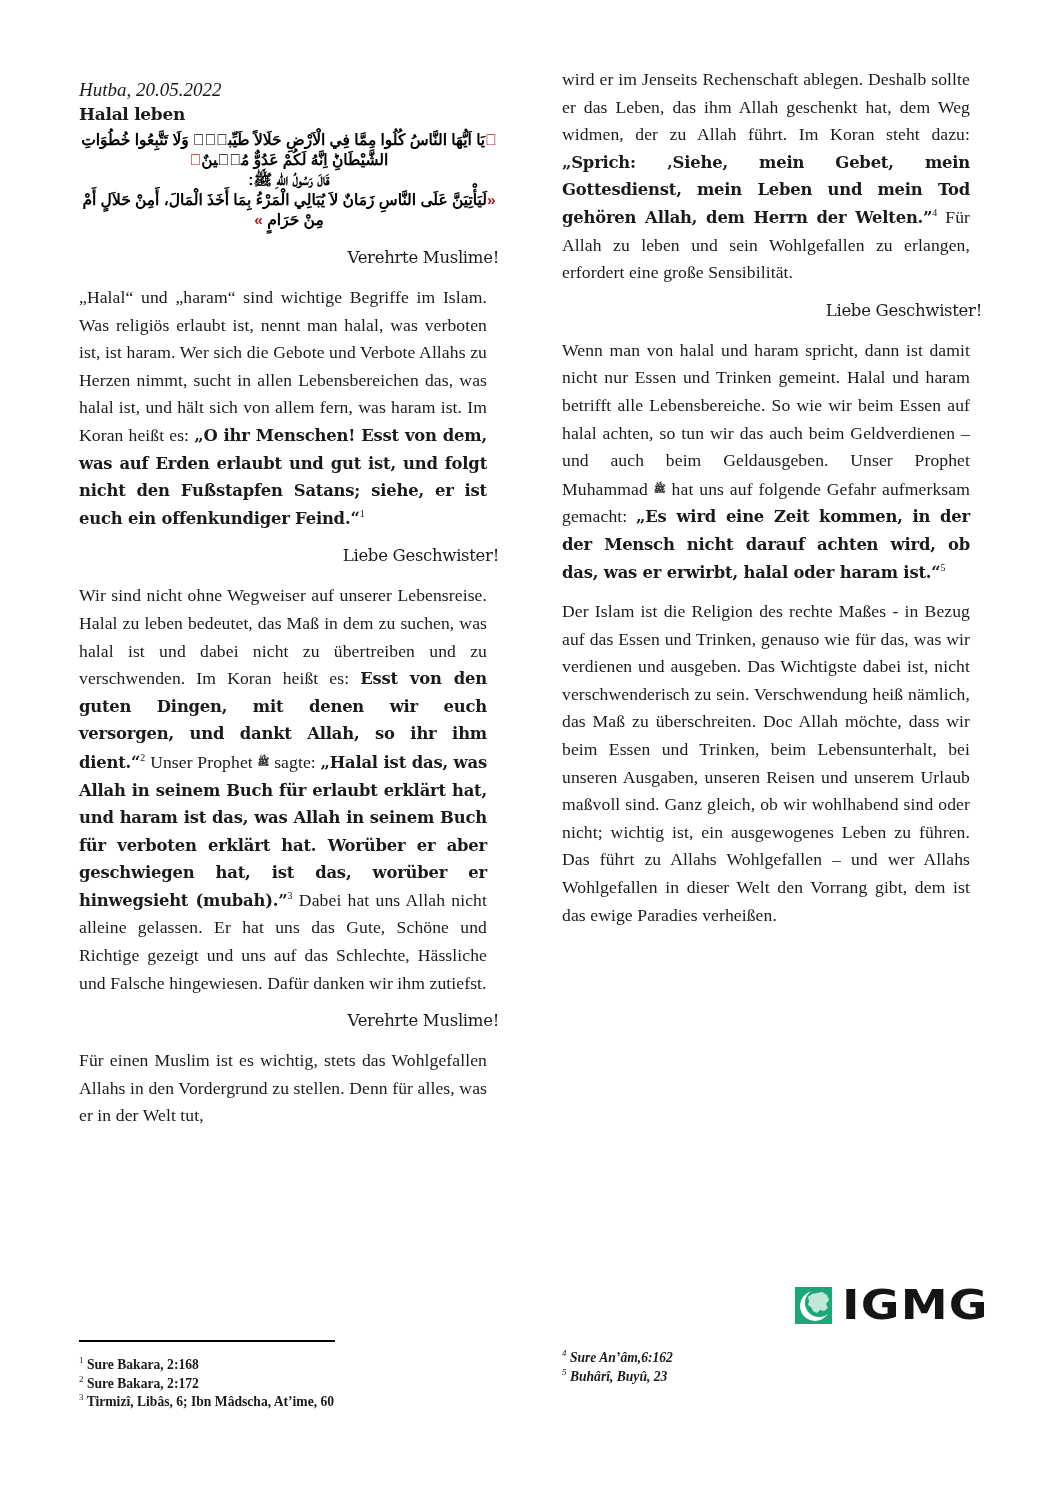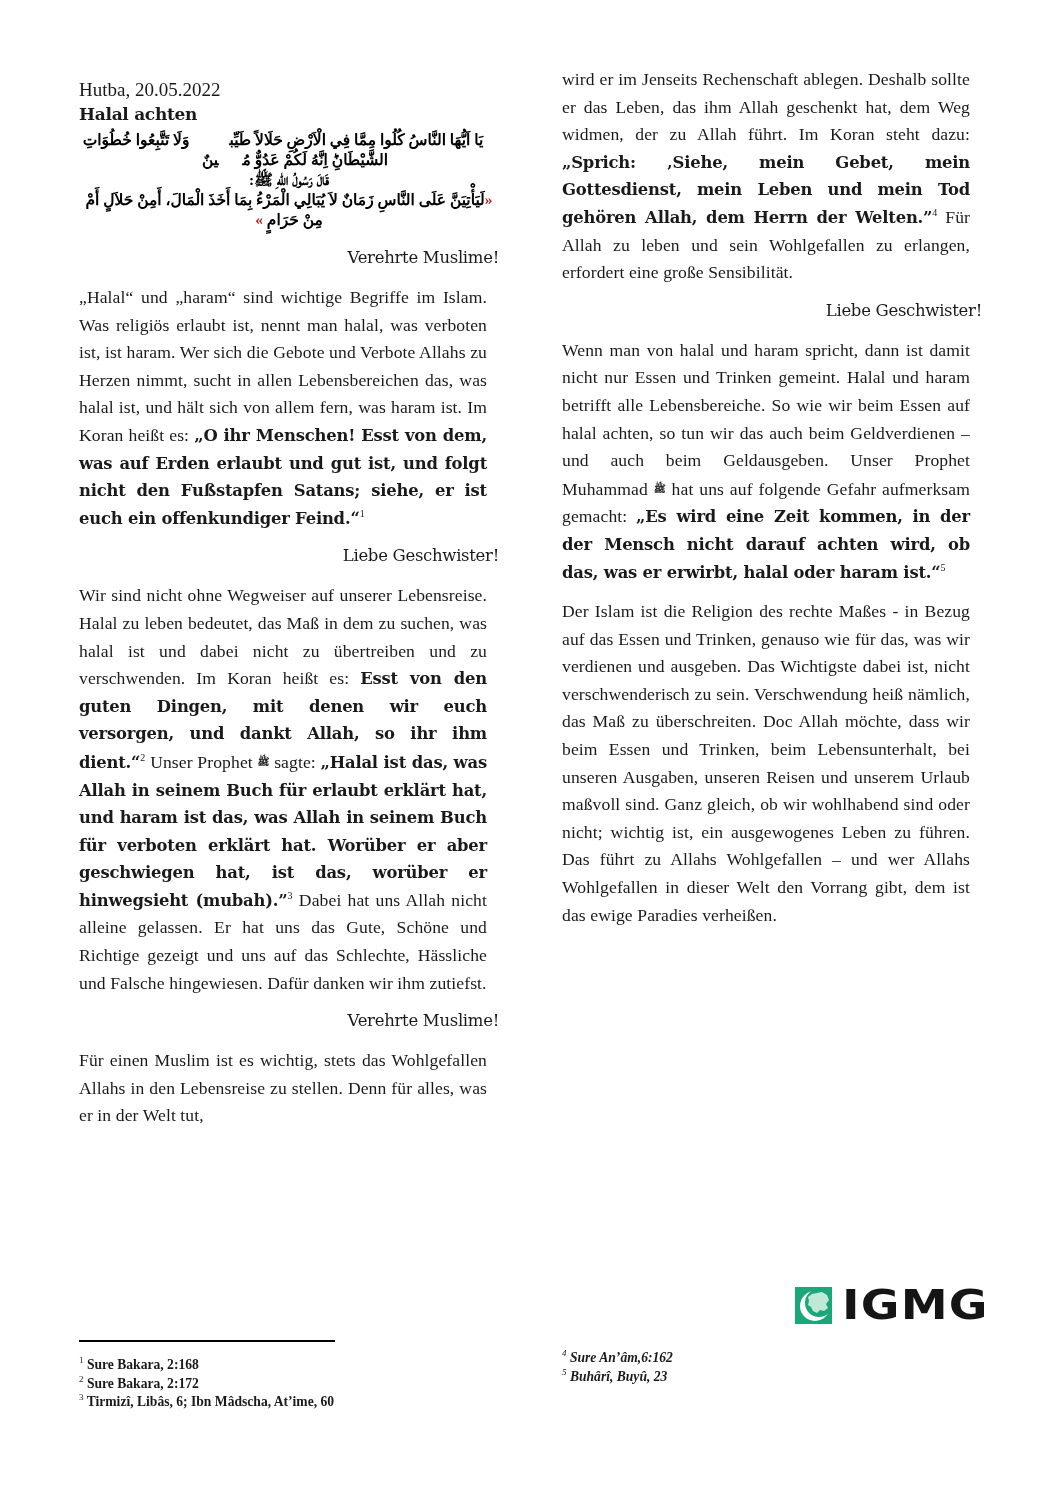--- a/index.html
+++ b/index.html
@@ -5,43 +5,43 @@
   html, body { margin: 0; padding: 0; background: #ffffff; }
   body { width: 1058px; height: 1497px; position: relative; overflow: hidden;
          font-family: "DejaVu Serif", "Liberation Serif", serif; color: #1a1a1a; }
   .col { position: absolute; width: 420px; }
   #col-left { left: 79px; top: 78px; }
   #col-right { left: 562px; top: 66px; }
   .p { font-size: 17.6px; line-height: 27.6px; text-align: justify; margin: 0 12px 12px 0;
        font-family: "Liberation Serif", "DejaVu Serif", serif; letter-spacing: 0.1px; }
   .p b { font-family: "DejaVu Serif", serif; font-weight: bold; font-size: 16.4px; letter-spacing: -0.2px; }
   .h { font-family: "DejaVu Serif", serif; font-weight: normal; font-size: 16.5px; margin: 0 0 14px 0; line-height: 24px; letter-spacing: -0.3px; text-align: right; }
-  .date { font-family: "Liberation Serif", serif; font-size: 19px; line-height: 24px; margin: 0; }
+  .date { font-family: "Liberation Serif", serif; font-size: 19px; line-height: 24px; margin: 0; font-style: italic; }
   .title { font-family: "DejaVu Serif", serif; font-weight: bold; font-size: 17px; line-height: 24px; margin: 0 0 4px 0; letter-spacing: -0.3px; }
-  .arabic { direction: rtl; text-align: center; font-family: Liberation Serif, serif; font-weight: bold;
+  .arabic { direction: rtl; text-align: center; font-family: Liberation Sans, sans-serif; font-weight: bold;
             font-size: 15.5px; line-height: 20px; margin: 0 0 16px 0; color: #000; }
   .arabic .red { color: #b01c1c; }
   sup { font-size: 10px; line-height: 0; vertical-align: super; }
   .salawat { font-family: "DejaVu Sans", sans-serif; font-size: 10px; font-weight: bold; vertical-align: 3px; }
   .fn-rule { position: absolute; left: 79px; top: 1340px; width: 256px; height: 2px; background: #000; }
   .footnotes { position: absolute; font-family: "Liberation Serif", serif; font-weight: bold; font-size: 13.6px; line-height: 18.5px; }
   #fn-left { left: 79px; top: 1356px; }
   #fn-right { left: 562px; top: 1349px; font-style: italic; }
   .footnotes div sup { font-size: 9px; font-weight: normal; }
   .logo { position: absolute; left: 795px; top: 1262px; display: flex; align-items: center; margin-top: 25px; }
   .logo-mark { width: 37px; height: 37px; background: #1ba779; position: relative; overflow: hidden; }
   .logo-text { font-family: "DejaVu Sans", sans-serif; font-weight: bold; font-size: 40px; letter-spacing: 1px;
                color: #151515; margin-left: 10px; line-height: 37px; transform: scaleX(1.18); transform-origin: left center; }
 </style>
 </head>
 <body>
 
 <div class="col" id="col-left">
   <p class="date">Hutba, 20.05.2022</p>
-  <p class="title">Halal achten</p>
+  <p class="title">Halal leben</p>
 
   <div class="arabic">
     <div>
       <span class="red">﴿</span><span>يَا اَيُّهَا النَّاسُ كُلُوا مِمَّا فِي الْاَرْضِ حَلَالاً طَيِّباًۘ وَلَا تَتَّبِعُوا خُطُوَاتِ الشَّيْطَانِؕ اِنَّهُ لَكُمْ عَدُوٌّ مُب۪ينٌ</span><span class="red">﴾</span>
     </div>
     <div>قَالَ رَسُولُ اللّٰهِ ﷺ:</div>
     <div>
       <span class="red">«</span><span>لَيَأْتِيَنَّ عَلَى النَّاسِ زَمَانٌ لاَ يُبَالِي الْمَرْءُ بِمَا أَخَذَ الْمَالَ، أَمِنْ حَلاَلٍ أَمْ مِنْ حَرَامٍ</span> <span class="red">»</span>
     </div>
   </div>
@@ -50,21 +50,21 @@
   <p class="p">
     <span>„Halal“ und „haram“ sind wichtige Begriffe im Islam. Was religiös erlaubt ist, nennt man halal, was verboten ist, ist haram. Wer sich die Gebote und Verbote Allahs zu Herzen nimmt, sucht in allen Lebensbereichen das, was halal ist, und hält sich von allem fern, was haram ist. Im Koran heißt es: </span><b>„O ihr Menschen! Esst von dem, was auf Erden erlaubt und gut ist, und folgt nicht den Fußstapfen Satans; siehe, er ist euch ein offenkundiger Feind.“</b><sup>1</sup>
   </p>
 
   <p class="h">Liebe Geschwister!</p>
   <p class="p">
     <span>Wir sind nicht ohne Wegweiser auf unserer Lebensreise. Halal zu leben bedeutet, das Maß in dem zu suchen, was halal ist und dabei nicht zu übertreiben und zu verschwenden. Im Koran heißt es: </span><b>Esst von den guten Dingen, mit denen wir euch versorgen, und dankt Allah, so ihr ihm dient.“</b><sup>2</sup><span> Unser Prophet </span><span class="salawat">ﷺ</span><span> sagte: </span><b>„Halal ist das, was Allah in seinem Buch für erlaubt erklärt hat, und haram ist das, was Allah in seinem Buch für verboten erklärt hat. Worüber er aber geschwiegen hat, ist das, worüber er hinwegsieht (mubah).”</b><sup>3</sup><span> Dabei hat uns Allah nicht alleine gelassen. Er hat uns das Gute, Schöne und Richtige gezeigt und uns auf das Schlechte, Hässliche und Falsche hingewiesen. Dafür danken wir ihm zutiefst.</span>
   </p>
 
   <p class="h">Verehrte Muslime!</p>
-  <p class="p">Für einen Muslim ist es wichtig, stets das Wohlgefallen Allahs in den Lebensreise zu stellen. Denn für alles, was er in der Welt tut,</p>
+  <p class="p">Für einen Muslim ist es wichtig, stets das Wohlgefallen Allahs in den Vordergrund zu stellen. Denn für alles, was er in der Welt tut,</p>
 </div>
 
 <div class="col" id="col-right">
   <p class="p">
     <span>wird er im Jenseits Rechenschaft ablegen. Deshalb sollte er das Leben, das ihm Allah geschenkt hat, dem Weg widmen, der zu Allah führt. Im Koran steht dazu: </span><b>„Sprich: ‚Siehe, mein Gebet, mein Gottesdienst, mein Leben und mein Tod gehören Allah, dem Herrn der Welten.”</b><sup>4</sup><span> Für Allah zu leben und sein Wohlgefallen zu erlangen, erfordert eine große Sensibilität.</span>
   </p>
 
   <p class="h">Liebe Geschwister!</p>
   <p class="p">
     <span>Wenn man von halal und haram spricht, dann ist damit nicht nur Essen und Trinken gemeint. Halal und haram betrifft alle Lebensbereiche. So wie wir beim Essen auf halal achten, so tun wir das auch beim Geldverdienen – und auch beim Geldausgeben. Unser Prophet Muhammad </span><span class="salawat">ﷺ</span><span> hat uns auf folgende Gefahr aufmerksam gemacht: </span><b>„Es wird eine Zeit kommen, in der der Mensch nicht darauf achten wird, ob das, was er erwirbt, halal oder haram ist.“</b><sup>5</sup>

